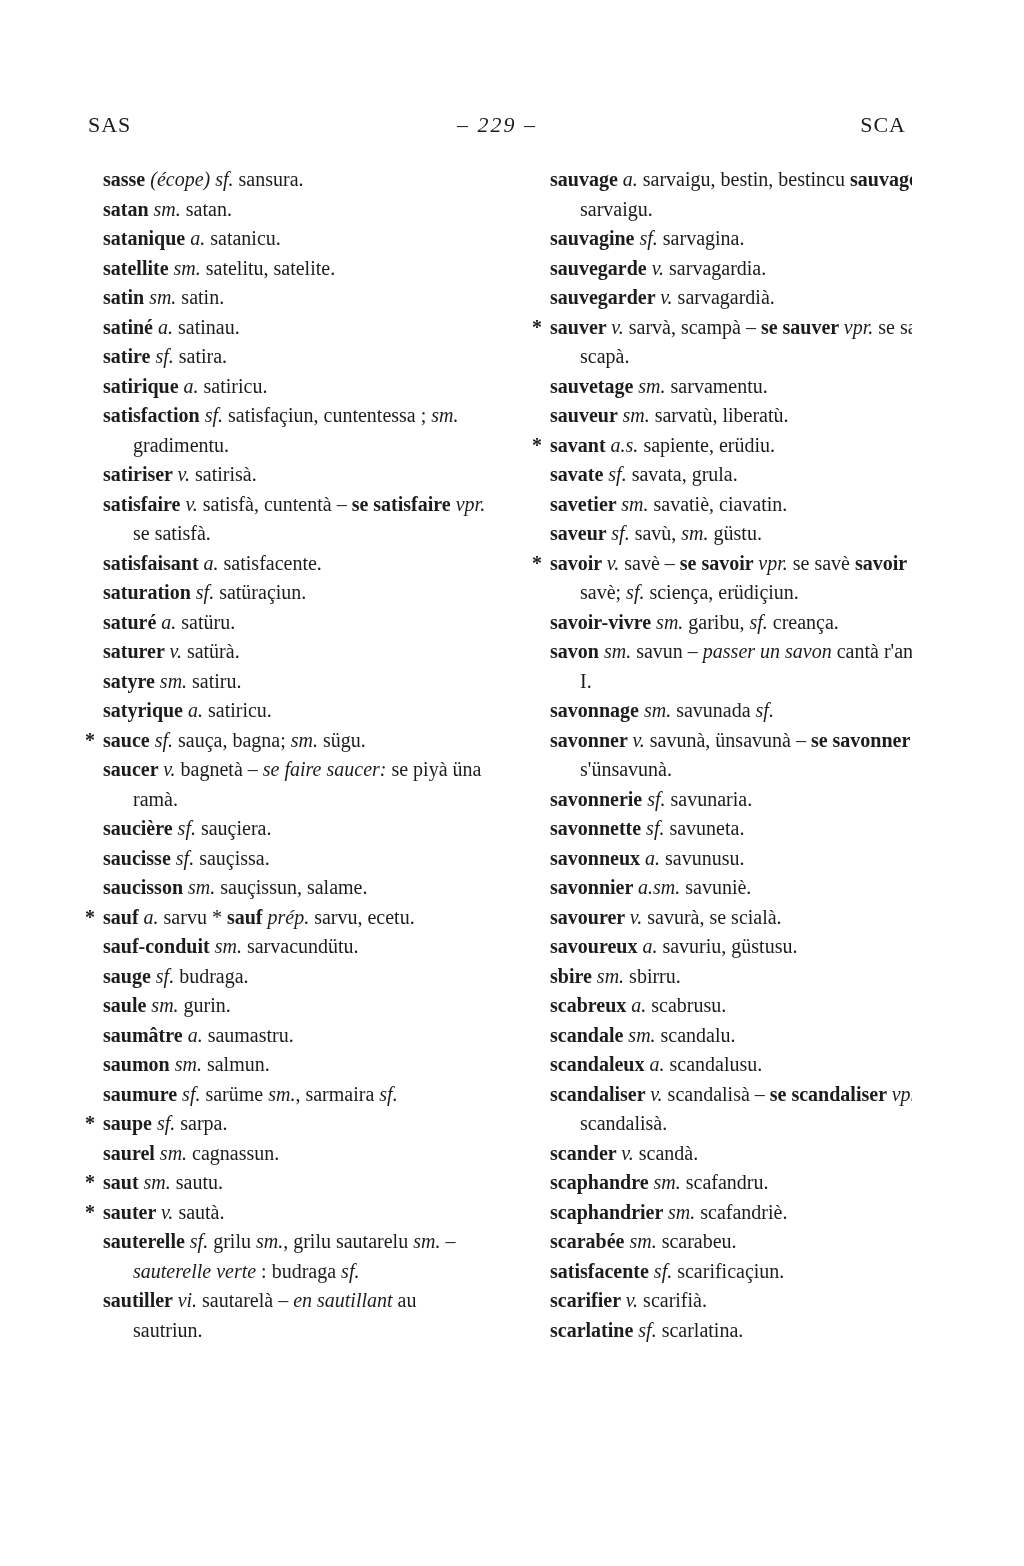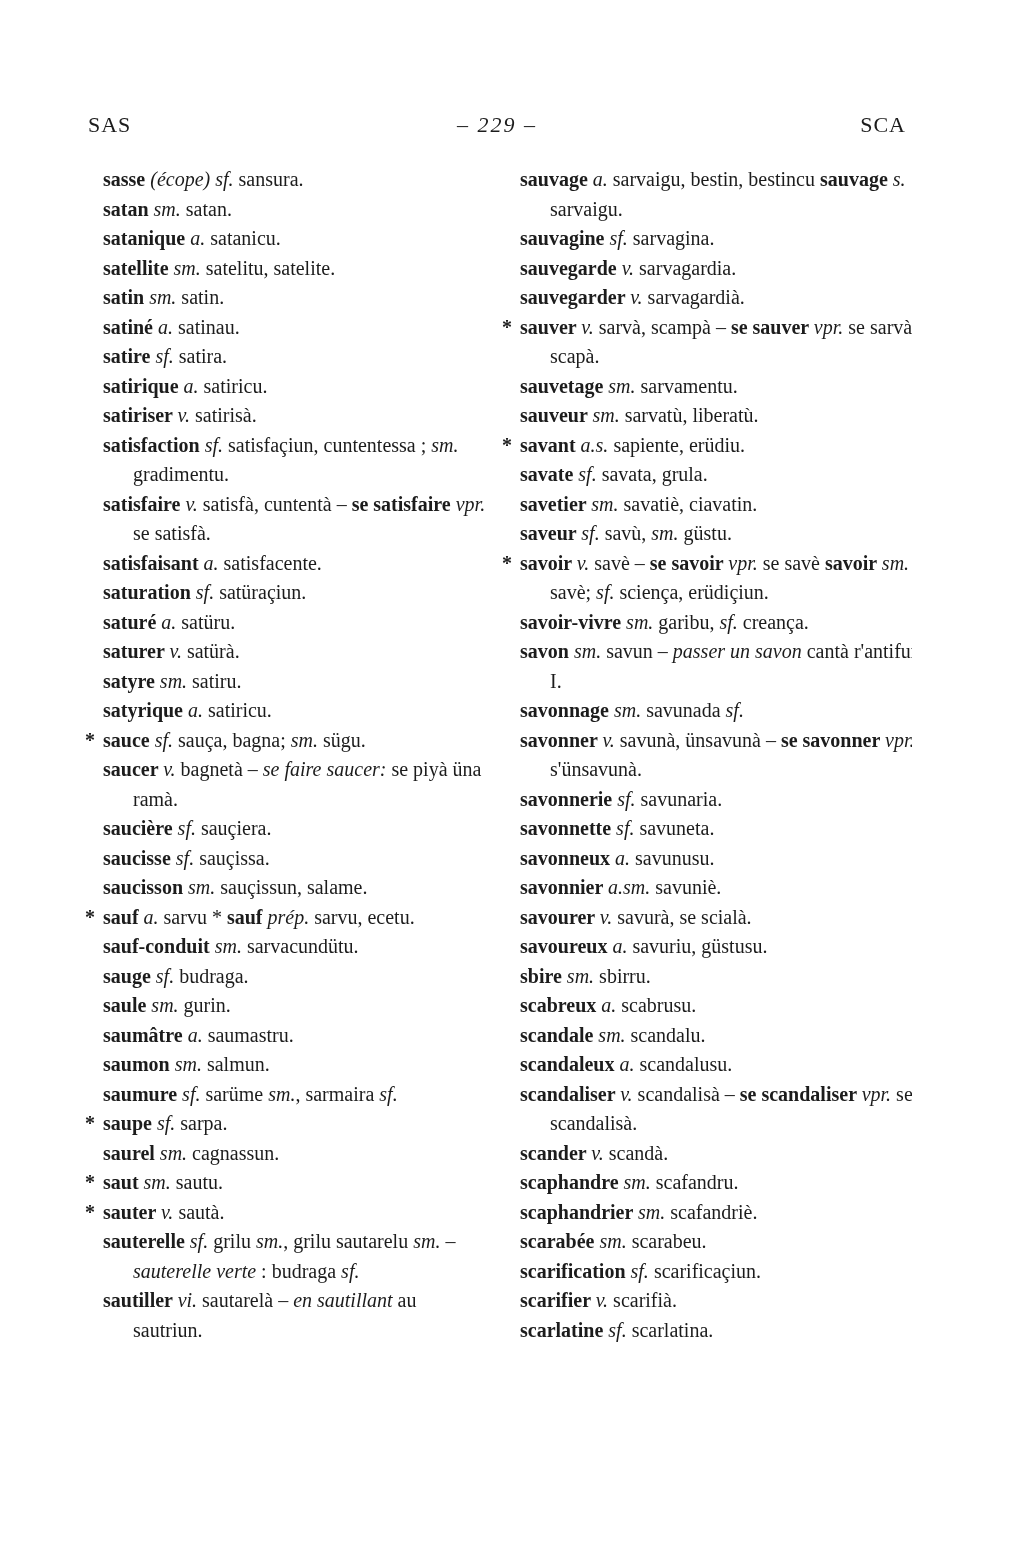--- a/index.html
+++ b/index.html
@@ -13,20 +13,21 @@
   .running-head{
     position:absolute;top:112px;left:88px;width:818px;
     font-size:22px;letter-spacing:1px;
   }
   .running-head .hl{position:absolute;left:0;top:0;}
   .running-head .hc{position:absolute;left:0;right:0;top:0;text-align:center;letter-spacing:2px;font-style:italic;}
   .running-head .hr{position:absolute;right:0;top:0;}
   .columns{
     position:absolute;top:165px;left:103px;
     display:flex;
+    gap:30px;
   }
   .col{font-size:20px;line-height:29.5px;}
   .col-left{width:385px;margin-right:32px;}
   .col-right{width:422px;}
   .entry{
     position:relative;
     padding-left:30px;text-indent:-30px;
     margin:0;
   }
   .star{
@@ -49,22 +50,22 @@
   <div class="columns">
     <div class="col col-left">
         <div class="entry"><span class="b">sasse </span><span class="i">(écope) sf. </span><span class="r">sansura.</span></div>
         <div class="entry"><span class="b">satan </span><span class="i">sm. </span><span class="r">satan.</span></div>
         <div class="entry"><span class="b">satanique </span><span class="i">a. </span><span class="r">satanicu.</span></div>
         <div class="entry"><span class="b">satellite </span><span class="i">sm. </span><span class="r">satelitu, satelite.</span></div>
         <div class="entry"><span class="b">satin </span><span class="i">sm. </span><span class="r">satin.</span></div>
         <div class="entry"><span class="b">satiné </span><span class="i">a. </span><span class="r">satinau.</span></div>
         <div class="entry"><span class="b">satire </span><span class="i">sf. </span><span class="r">satira.</span></div>
         <div class="entry"><span class="b">satirique </span><span class="i">a. </span><span class="r">satiricu.</span></div>
+        <div class="entry"><span class="b">satisfaction </span><span class="i">sf. </span><span class="r">satisfaçiun, cuntentessa ; </span><span class="i">sm. </span><span class="r">gradimentu.</span></div>
         <div class="entry"><span class="b">satiriser </span><span class="i">v. </span><span class="r">satirisà.</span></div>
-        <div class="entry"><span class="b">satisfaction </span><span class="i">sf. </span><span class="r">satisfaçiun, cuntentessa ; </span><span class="i">sm. </span><span class="r">gradimentu.</span></div>
         <div class="entry"><span class="b">satisfaire </span><span class="i">v. </span><span class="r">satisfà, cuntentà – </span><span class="b">se satisfaire </span><span class="i">vpr. </span><span class="r">se satisfà.</span></div>
         <div class="entry"><span class="b">satisfaisant </span><span class="i">a. </span><span class="r">satisfacente.</span></div>
         <div class="entry"><span class="b">saturation </span><span class="i">sf. </span><span class="r">satüraçiun.</span></div>
         <div class="entry"><span class="b">saturé </span><span class="i">a. </span><span class="r">satüru.</span></div>
         <div class="entry"><span class="b">saturer </span><span class="i">v. </span><span class="r">satürà.</span></div>
         <div class="entry"><span class="b">satyre </span><span class="i">sm. </span><span class="r">satiru.</span></div>
         <div class="entry"><span class="b">satyrique </span><span class="i">a. </span><span class="r">satiricu.</span></div>
         <div class="entry"><span class="star">*</span><span class="b">sauce </span><span class="i">sf. </span><span class="r">sauça, bagna; </span><span class="i">sm. </span><span class="r">sügu.</span></div>
         <div class="entry"><span class="b">saucer </span><span class="i">v. </span><span class="r">bagnetà – </span><span class="i">se faire saucer: </span><span class="r">se piyà üna ramà.</span></div>
         <div class="entry"><span class="b">saucière </span><span class="i">sf. </span><span class="r">sauçiera.</span></div>
@@ -109,18 +110,18 @@
         <div class="entry"><span class="b">savoureux </span><span class="i">a. </span><span class="r">savuriu, güstusu.</span></div>
         <div class="entry"><span class="b">sbire </span><span class="i">sm. </span><span class="r">sbirru.</span></div>
         <div class="entry"><span class="b">scabreux </span><span class="i">a. </span><span class="r">scabrusu.</span></div>
         <div class="entry"><span class="b">scandale </span><span class="i">sm. </span><span class="r">scandalu.</span></div>
         <div class="entry"><span class="b">scandaleux </span><span class="i">a. </span><span class="r">scandalusu.</span></div>
         <div class="entry"><span class="b">scandaliser </span><span class="i">v. </span><span class="r">scandalisà – </span><span class="b">se scandaliser </span><span class="i">vpr. </span><span class="r">se scandalisà.</span></div>
         <div class="entry"><span class="b">scander </span><span class="i">v. </span><span class="r">scandà.</span></div>
         <div class="entry"><span class="b">scaphandre </span><span class="i">sm. </span><span class="r">scafandru.</span></div>
         <div class="entry"><span class="b">scaphandrier </span><span class="i">sm. </span><span class="r">scafandriè.</span></div>
         <div class="entry"><span class="b">scarabée </span><span class="i">sm. </span><span class="r">scarabeu.</span></div>
-        <div class="entry"><span class="b">scarification </span><span class="i">sf. </span><span class="r">scarificaçiun.</span></div>
+        <div class="entry"><span class="b">satisfacente </span><span class="i">sf. </span><span class="r">scarificaçiun.</span></div>
         <div class="entry"><span class="b">scarifier </span><span class="i">v. </span><span class="r">scarifià.</span></div>
         <div class="entry"><span class="b">scarlatine </span><span class="i">sf. </span><span class="r">scarlatina.</span></div>
       </div>
   </div>
 </div>
 
 </body></html>

